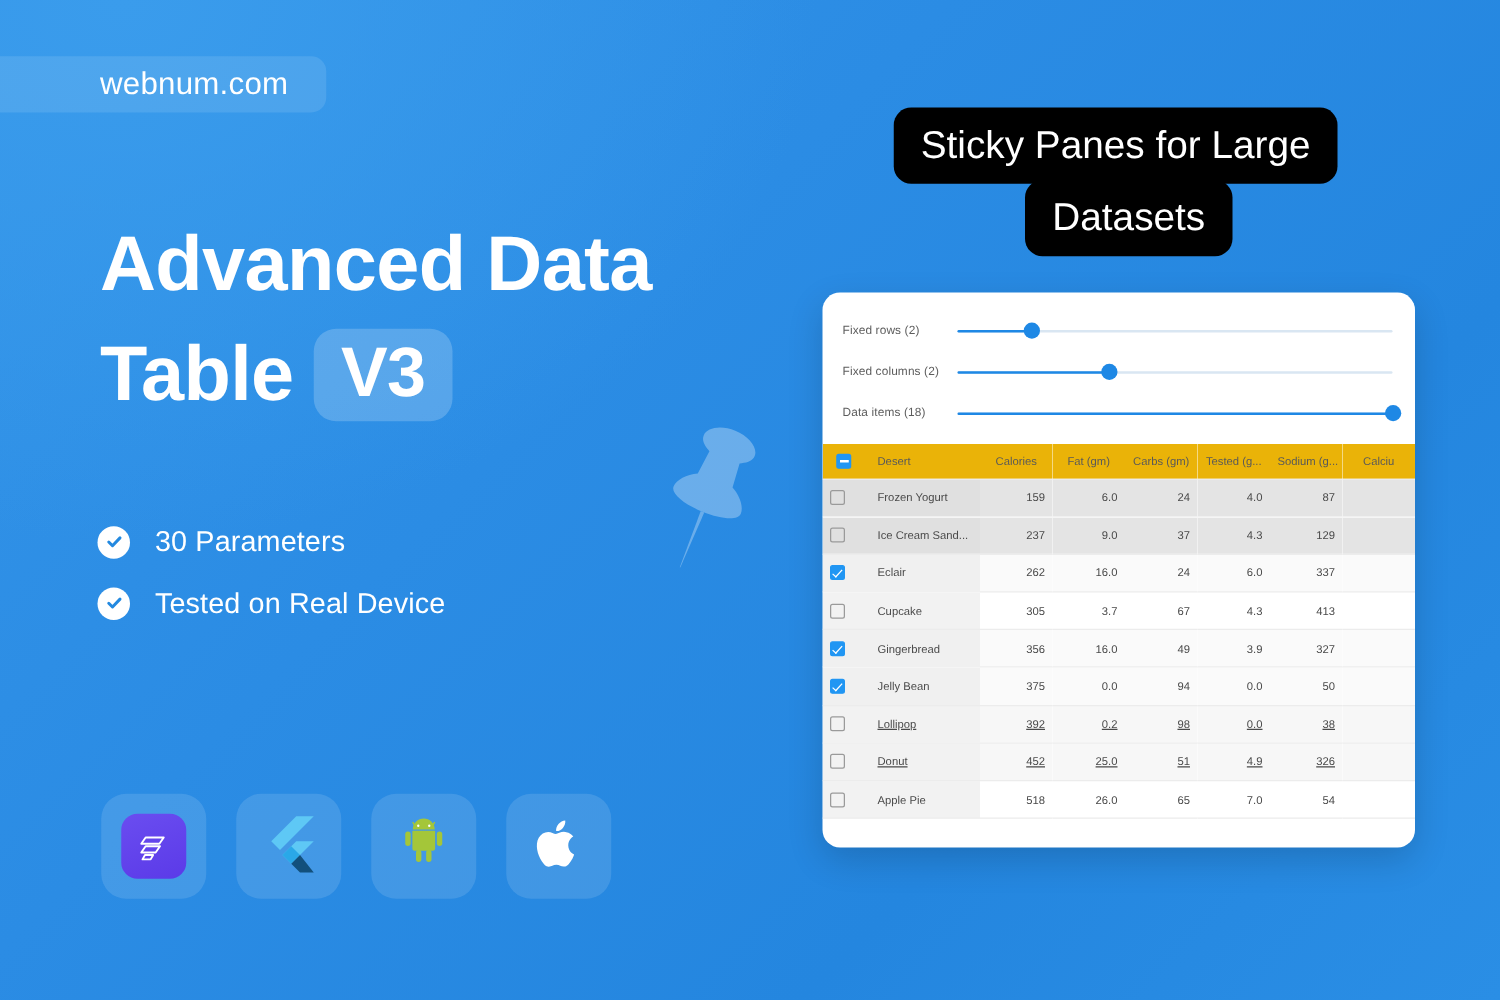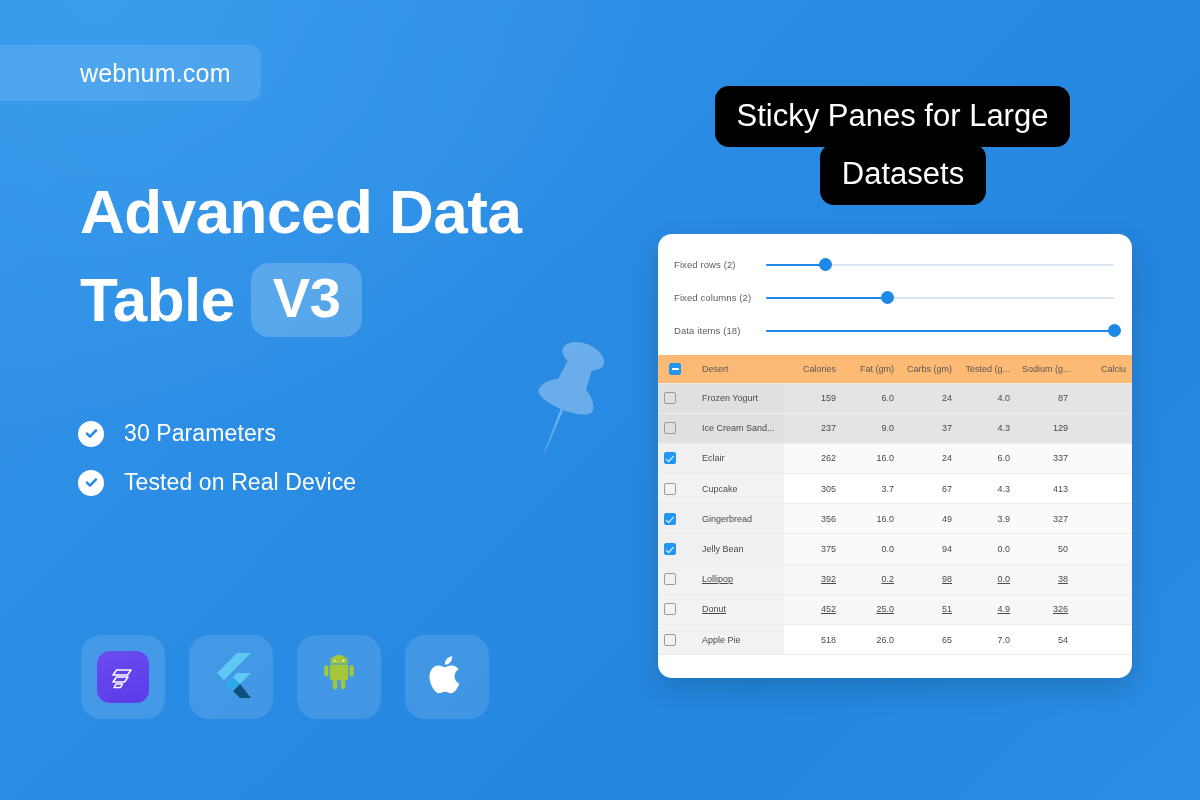--- a/index.html
+++ b/index.html
@@ -17,21 +17,21 @@
     height: 800px;
     background:
       radial-gradient(ellipse 900px 700px at 8% 0%, #3a9cec 0%, rgba(58,156,236,0) 62%),
       linear-gradient(135deg, #3394e8 0%, #2b8ce4 38%, #2486df 72%, #2a8ee5 100%);
   }
 
   
   .brand-badge {
     position: absolute;
     left: 0; top: 45px;
-    height: 56px;
+    height: 45px;
     padding: 0 30px 0 80px;
     display: flex; align-items: center;
     background: rgba(255,255,255,0.11);
     border-radius: 0 12px 12px 0;
     color: #ffffff;
     font-size: 25px;
     letter-spacing: 0.2px;
   }
 
   
@@ -168,29 +168,29 @@
   .tbl th, .tbl td {
     font-size: 9px;
     color: #4a4a4a;
     height: 30.2px;
     padding: 0 6px;
     border-bottom: 1px solid #ececec;
     white-space: nowrap;
     overflow: hidden;
   }
   .tbl th {
-    background: #fdba74;
+    background: #eab308;
     font-weight: normal;
     color: #595959;
     height: 28px;
   }
   .col-chk { width: 34px; }
   .col-name { width: 92px; }
   .col-num { width: 58px; text-align: right; padding-right: 14px; }
-  th.col-num { text-align: right; padding-right: 6px; margin-top: 28px; }
+  th.col-num { text-align: center; padding-right: 6px; margin-top: 28px; }
   td.col-name, th.col-name { text-align: left; padding-left: 10px; }
   .fixedcol { background: #f2f2f2; }
   tr.fixedrow td { background: #e4e4e4; }
   tr.fixedrow td.fixedcol { background: #e0e0e0; }
   tr.sel td { background: #fafafa; }
   tr.sel td.fixedcol { background: #f0f0f0; }
   tr.alt td { background: #f7f7f7; text-decoration: underline; }
   tr.alt td.fixedcol { background: #f2f2f2; }
 
   .cb {

